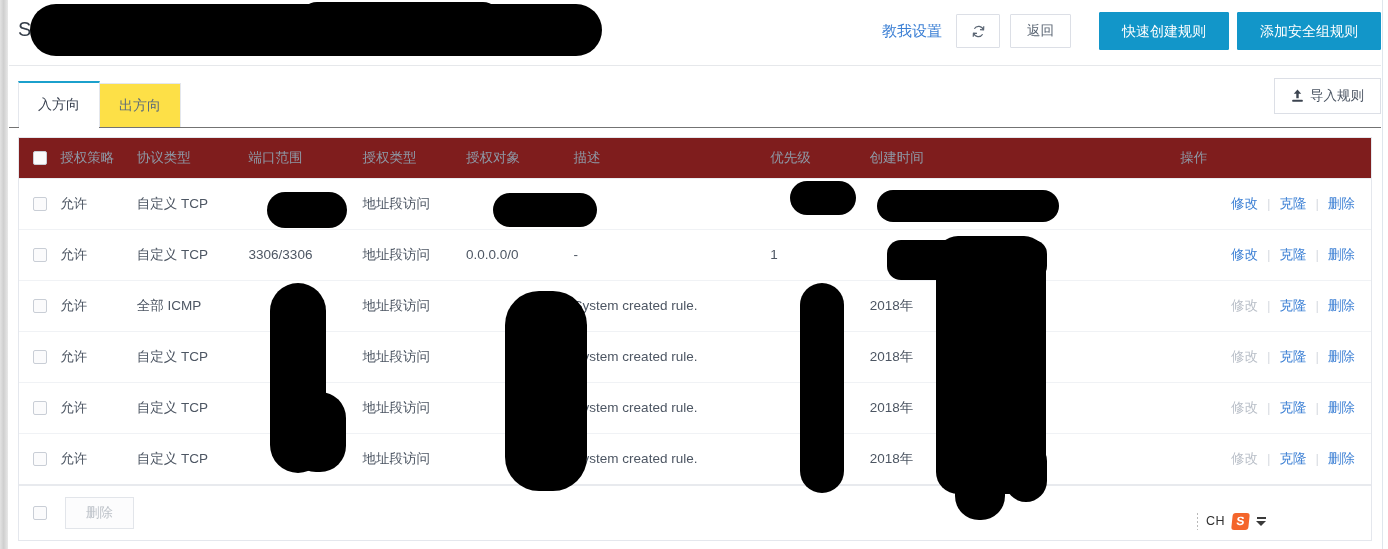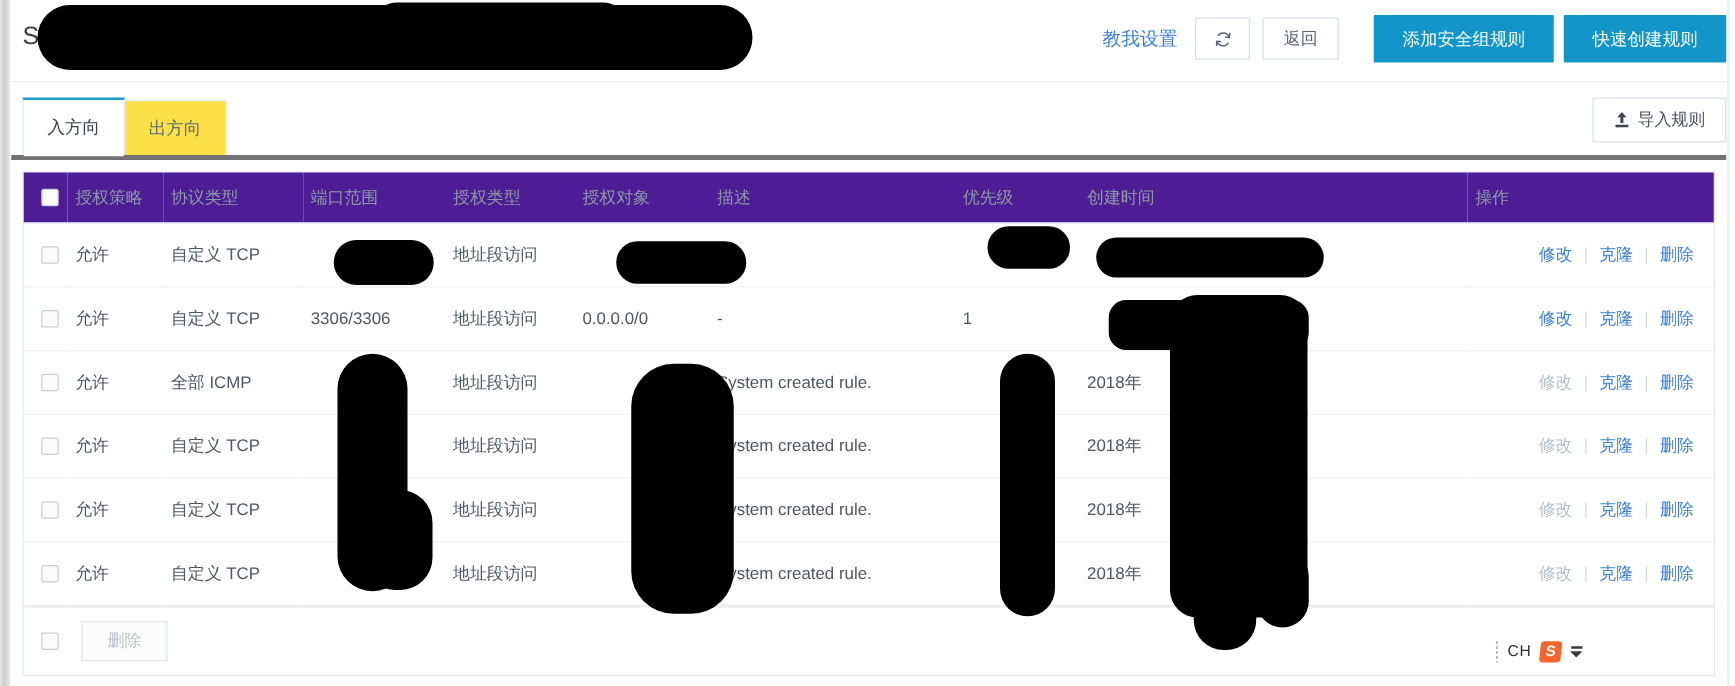--- a/index.html
+++ b/index.html
@@ -99,21 +99,21 @@
     margin-right: 8px;
   }
   .btn-primary:last-child { margin-right: 0; }
 
   .refresh-svg { width: 15px; height: 15px; display:block; }
 
   
   .tabbar {
     position: relative;
     height: 62px;
-    border-bottom: 4px solid #737373;
+    border-bottom: 1px solid #737373;
     background: #ffffff;
   }
   .tabs {
     position: absolute;
     left: 9px; bottom: 0;
     display: flex;
     align-items: flex-end;
   }
   .tab {
     min-width: 82px;
@@ -173,21 +173,21 @@
     border: 1px solid #e4e7ed;
     background: #ffffff;
   }
   table.rules {
     width: 100%;
     border-collapse: collapse;
     table-layout: fixed;
     font-size: 13.5px;
   }
   table.rules thead th {
-    background: #4c1d95;
+    background: #7f1d1d;
     color: #8e99a6;
     font-weight: normal;
     text-align: left;
     height: 40px;
     padding: 0 6px;
     border-bottom: 1px solid #ebeef2;
     font-size: 13.5px;
     white-space: nowrap;
   }
   table.rules tbody td {
@@ -326,22 +326,22 @@
             <svg class="refresh-svg" viewBox="0 0 16 16" fill="none" stroke="#5a6573" stroke-width="1.3">
               <path d="M13.2 6.2A5.3 5.3 0 0 0 3.6 5.1"></path>
               <polyline points="13.6,2.4 13.4,6.3 9.6,5.9" stroke-linejoin="round"></polyline>
               <path d="M2.8 9.8a5.3 5.3 0 0 0 9.6 1.1"></path>
               <polyline points="2.4,13.6 2.6,9.7 6.4,10.1" stroke-linejoin="round"></polyline>
             </svg>
           </span>
         </button>
 
         <button class="btn btn-back">返回</button>
+        <button class="btn btn-primary">快速创建规则</button>
         <button class="btn btn-primary">添加安全组规则</button>
-        <button class="btn btn-primary">快速创建规则</button>
       </div>
     </div>
 
     <div class="tabbar">
       <div class="tabs">
         <div class="tab active">入方向</div>
         <div class="tab">出方向</div>
       </div>
 
       <div class="tabbar-actions">

